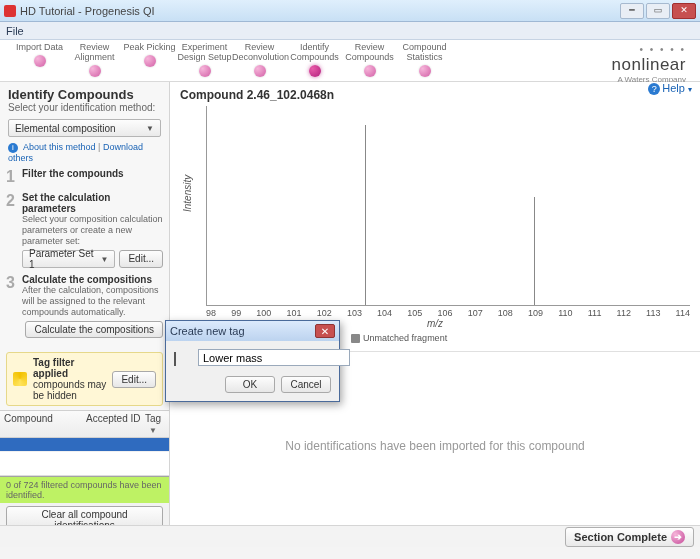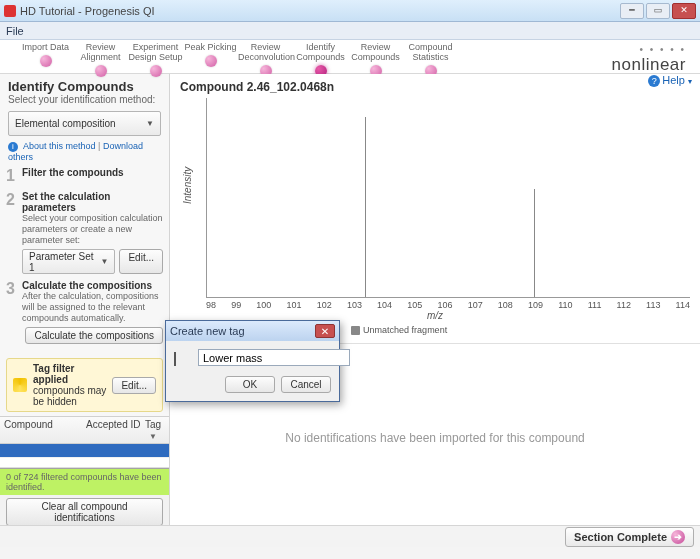--- a/index.html
+++ b/index.html
@@ -27,26 +27,26 @@
     width: 12px; height: 12px; background: #d33; border-radius: 2px; margin-right: 4px;
   }
   .titlebar .title { flex: 0 0 auto; font-size: 11px; }
   .titlebar .spacer { flex: 1; }
   .win-btn { width: 24px; height: 16px; margin-left: 2px; background: #e9eef5; border: 1px solid #a6b9cf; border-radius: 2px; text-align: center; line-height: 12px; font-size: 9px; color: #555; }
   .win-close { background: #c75050; color: #fff; border-color: #a03030; }
   
   .menubar { height: 18px; background: #e8eef6; border-bottom: 1px solid #c6d3e3; padding-left: 6px; line-height: 18px; font-size: 11px; color: #2a3b55; }
   
   .stepbar {
-    height: 34px;
+    height: 42px;
     background: #fff;
     border-bottom: 1px solid #d9d9d9;
     display: flex;
     align-items: flex-start;
-    padding: 2px 10px 0 18px;
+    padding: 2px 10px 0 12px;
     position: relative;
   }
   .step { width: 55px; text-align: center; color: #666; font-size: 9px; line-height: 10px; }
   .step .dot {
     width: 12px; height: 12px; border-radius: 50%;
     background: radial-gradient(circle at 30% 30%, #f6b5da, #d25fa6);
     margin: 3px auto 0; box-shadow: 0 0 2px rgba(0,0,0,.2);
   }
   .step.active .dot { background: radial-gradient(circle at 30% 30%, #e85aa8, #b11e7d); box-shadow: 0 0 4px rgba(177,30,125,.6); }
   .brand { position: absolute; right: 14px; top: 4px; text-align: right; }
@@ -56,21 +56,21 @@
   
   .main { display: flex; height: calc(100% - 22px - 18px - 42px - 22px); }
   .left {
     width: 170px; border-right: 1px solid #d4d4d4; background: #f7f7f7; display: flex; flex-direction: column;
   }
   .right { flex: 1; background: #fff; position: relative; display: flex; flex-direction: column; }
   
   .section-title { font-size: 13px; font-weight: bold; color: #333; padding: 5px 8px 0; }
   .subtext { font-size: 10px; color: #666; padding: 0 8px 4px; }
   .combo {
-    margin: 2px 8px; height: 25px; background: linear-gradient(#fdfdfd,#eaeaea);
+    margin: 2px 8px; height: 18px; background: linear-gradient(#fdfdfd,#eaeaea);
     border: 1px solid #b5b5b5; border-radius: 2px; display: flex; align-items: center; padding: 0 6px; justify-content: space-between;
     font-size: 10px;
   }
   .combo .chev { font-size: 8px; color: #555; }
   .linkline { font-size: 9px; padding: 3px 8px; }
   .linkline .help { color: #1a63b5; }
   .linkline .info { display:inline-block; width:10px;height:10px;border-radius:50%;background:#2a7ad1;color:#fff;text-align:center;line-height:10px;font-size:8px;margin-right:3px;}
   .steps-list { padding: 2px 6px 4px; font-size: 10px; }
   .stepitem { display: flex; gap: 6px; margin-bottom: 6px; }
   .stepnum { color: #aaa; font-size: 16px; font-weight: bold; width: 10px; }
@@ -155,26 +155,26 @@
       <div class="step">
         <div>Import Data</div>
         <div class="dot"></div>
       </div>
       <div class="step">
         <div>Review</div>
         <div>Alignment</div>
         <div class="dot"></div>
       </div>
       <div class="step">
+        <div>Peak Picking</div>
+        <div class="dot"></div>
+      </div>
+      <div class="step">
         <div>Experiment</div>
         <div>Design Setup</div>
-        <div class="dot"></div>
-      </div>
-      <div class="step">
-        <div>Peak Picking</div>
         <div class="dot"></div>
       </div>
       <div class="step">
         <div>Review</div>
         <div>Deconvolution</div>
         <div class="dot"></div>
       </div>
       <div class="step active">
         <div>Identify</div>
         <div>Compounds</div>

